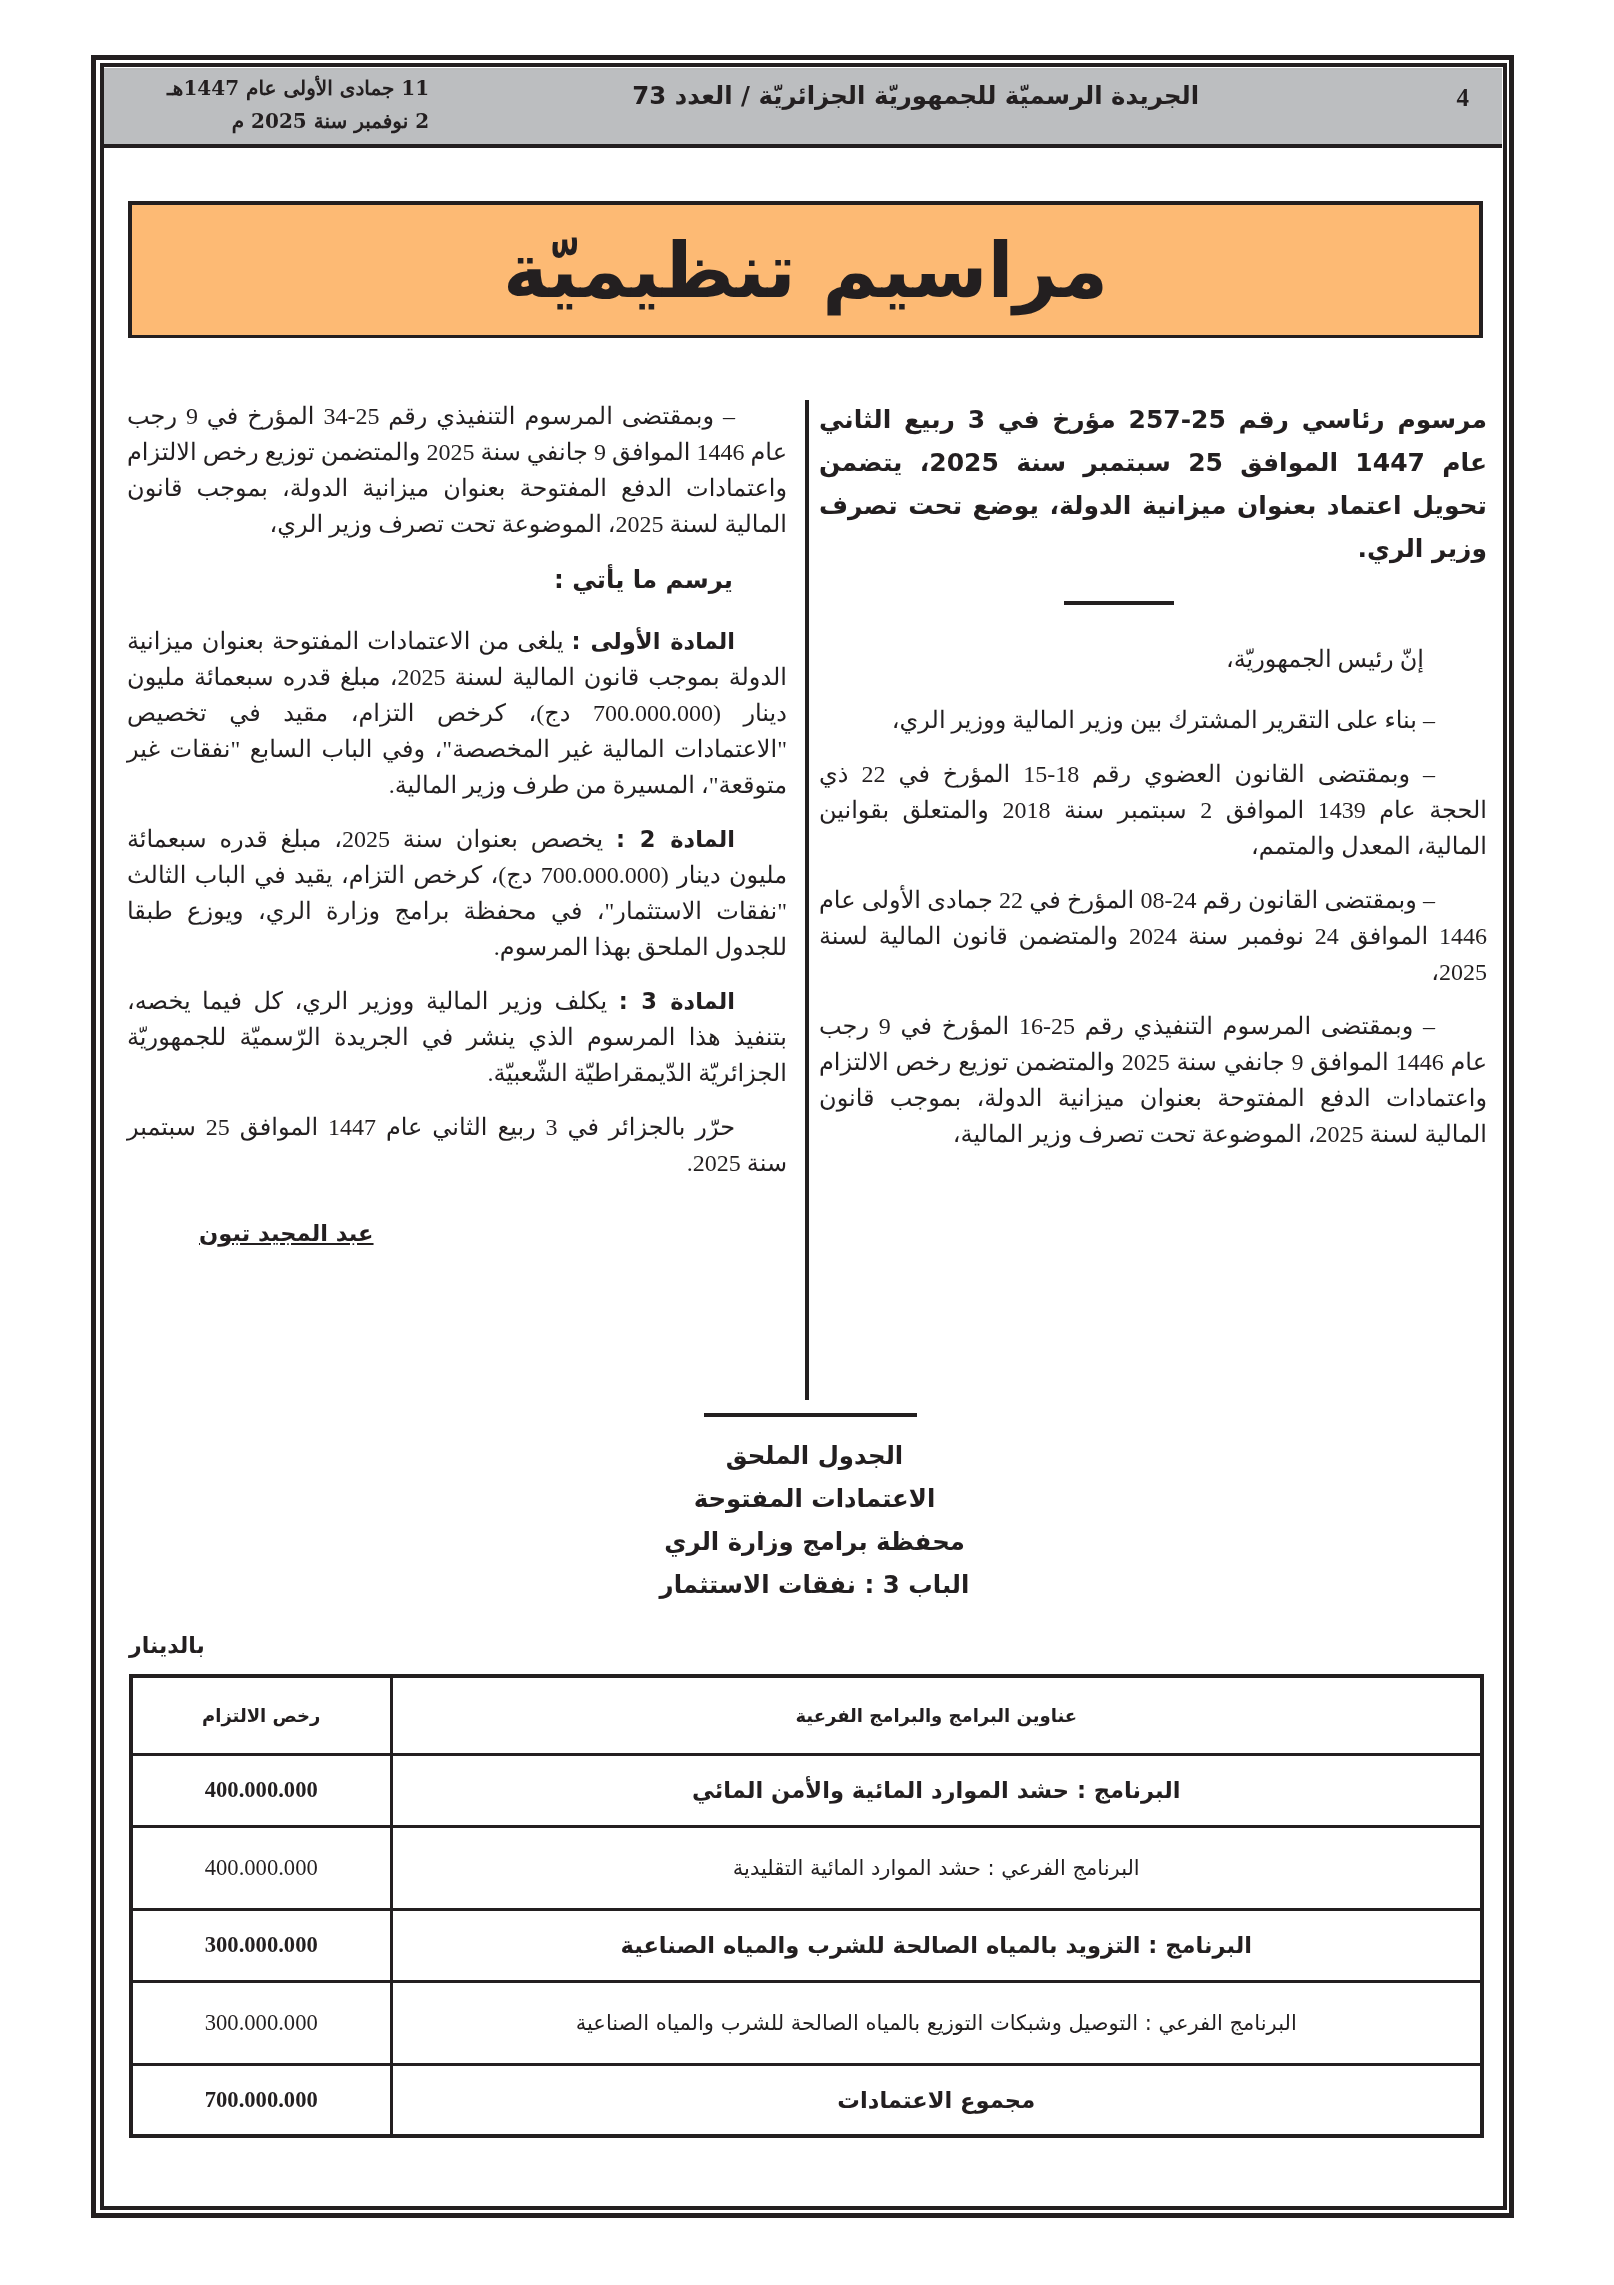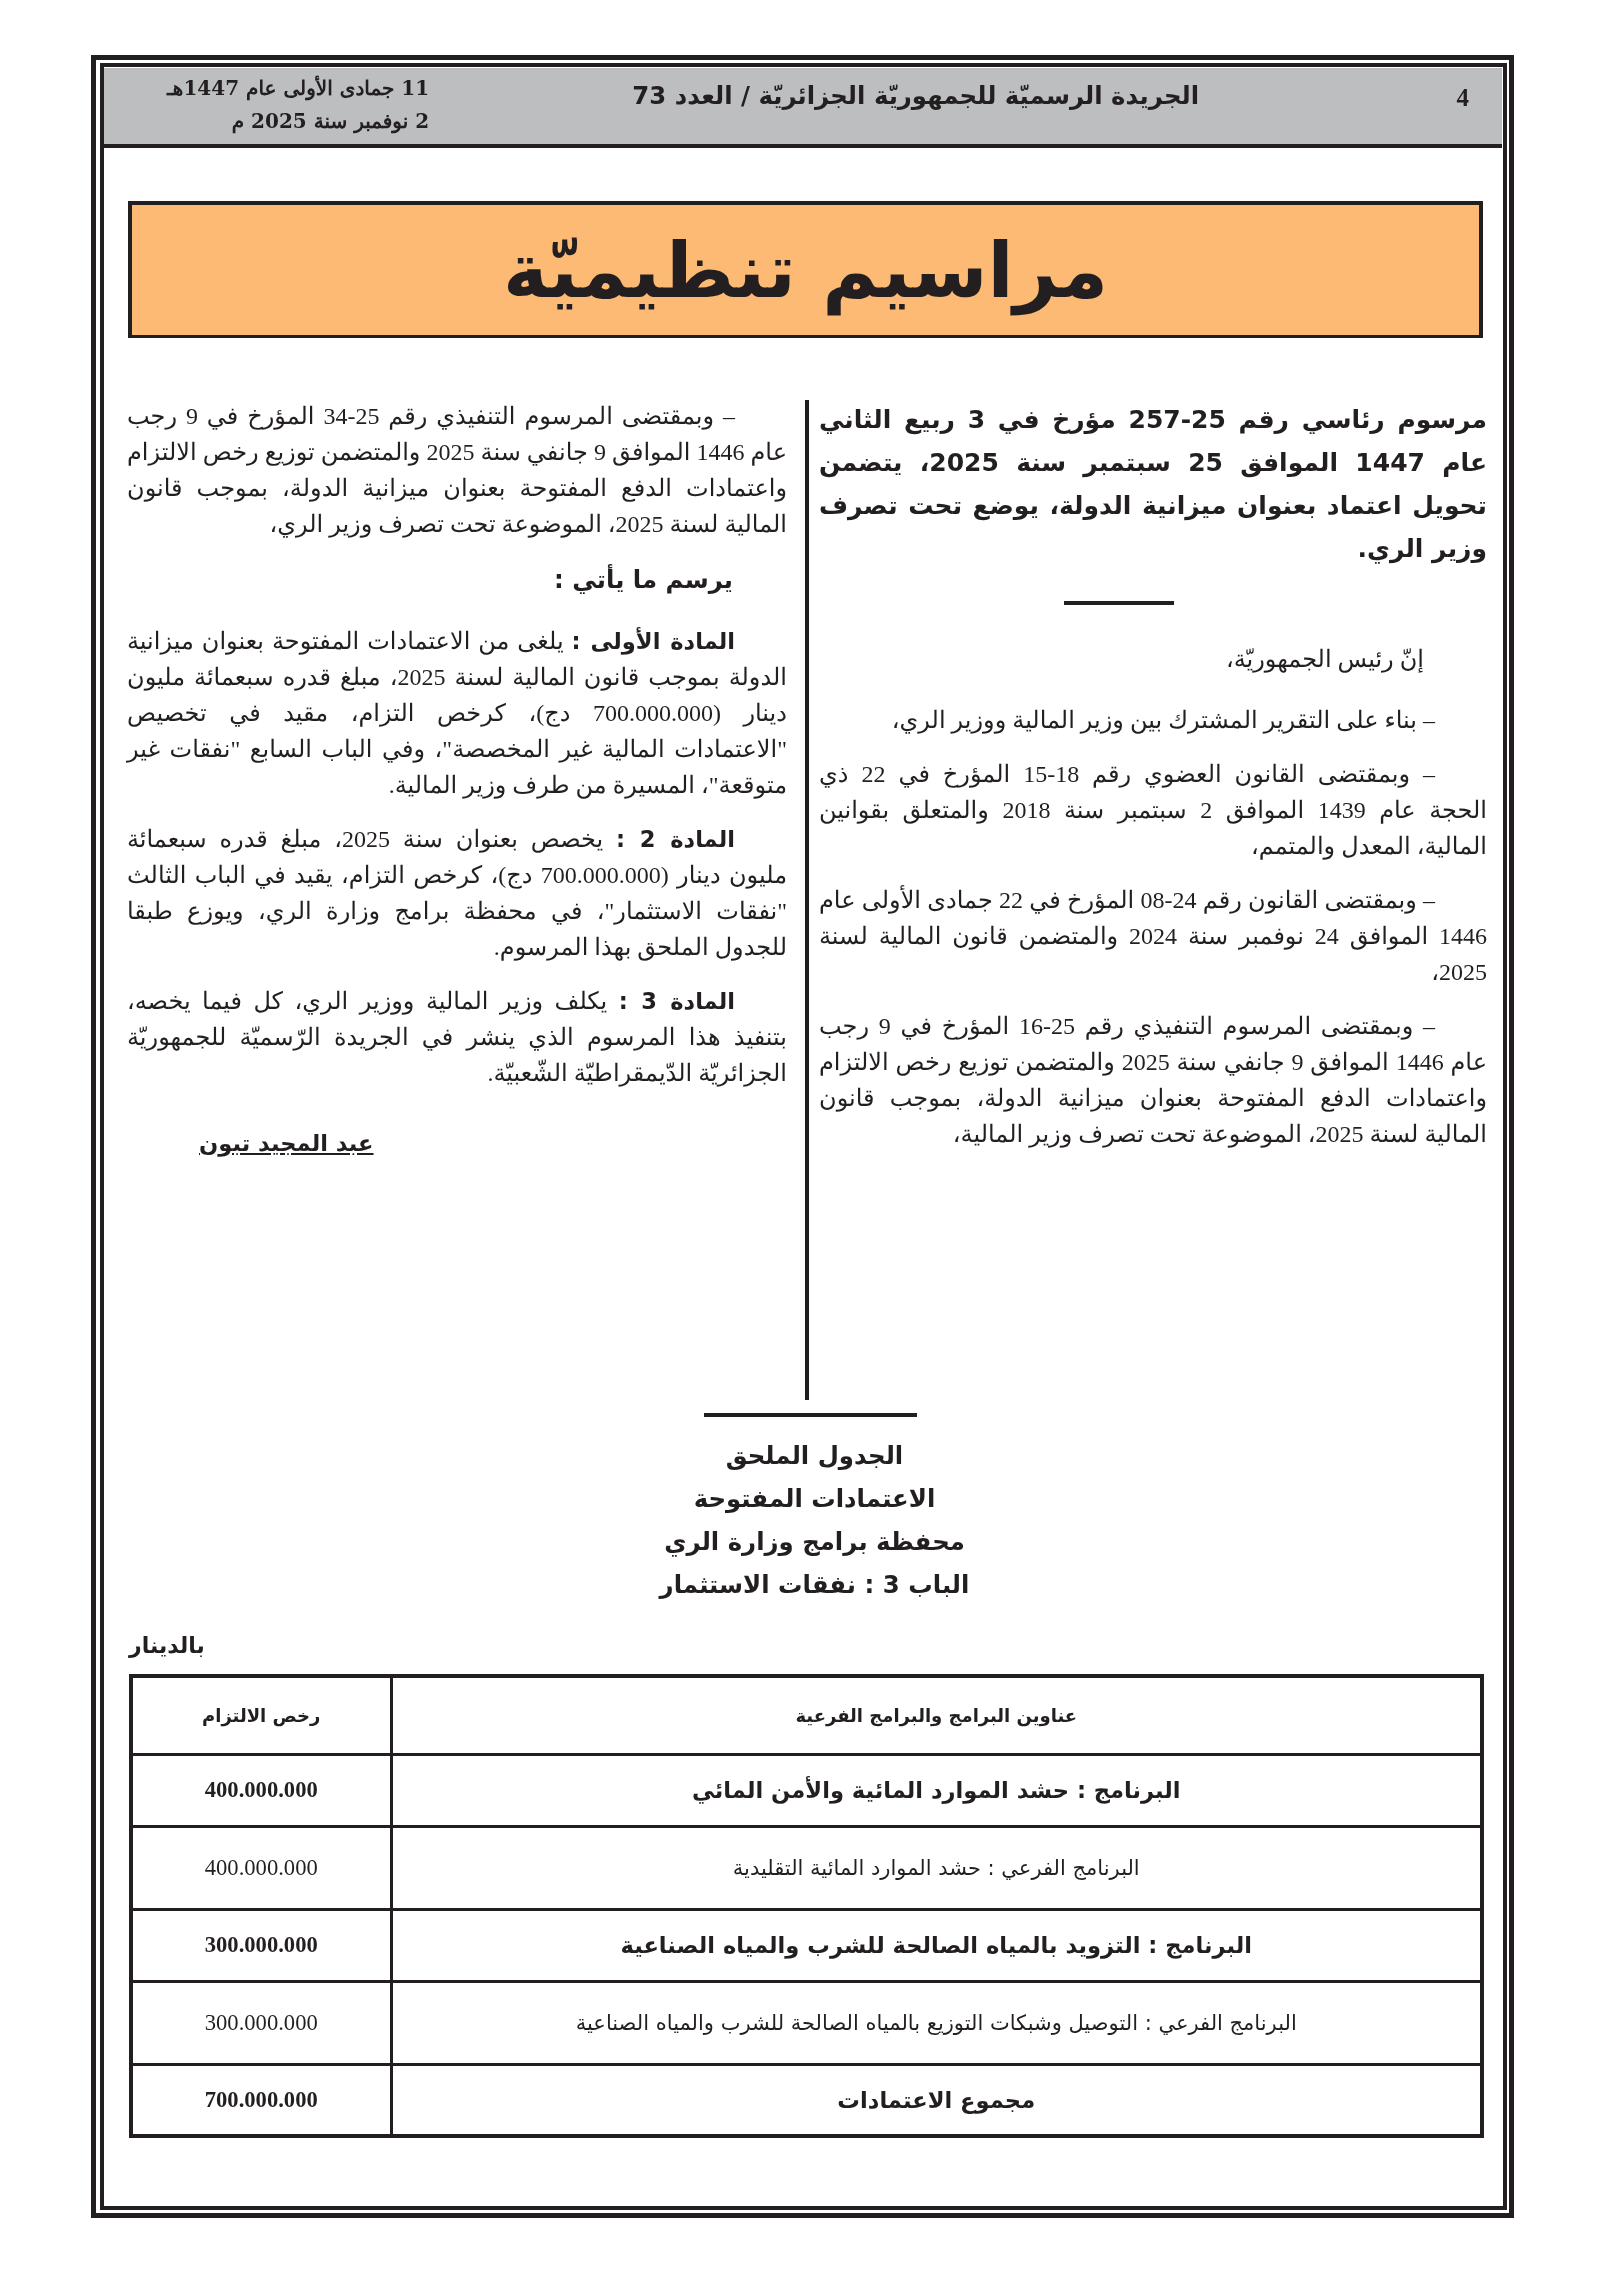--- a/index.html
+++ b/index.html
@@ -74,20 +74,21 @@
 </div>
 
 <div class="divider-v"></div>
 
 <div class="col col-left">
   <p class="para indent">– وبمقتضى المرسوم التنفيذي رقم 25-34 المؤرخ في 9 رجب عام 1446 الموافق 9 جانفي سنة 2025 والمتضمن توزيع رخص الالتزام واعتمادات الدفع المفتوحة بعنوان ميزانية الدولة، بموجب قانون المالية لسنة 2025، الموضوعة تحت تصرف وزير الري،</p>
   <p class="decrees-line">يرسم ما يأتي :</p>
   <p class="para indent"><span class="bold-inline">المادة الأولى :</span><span> يلغى من الاعتمادات المفتوحة بعنوان ميزانية الدولة بموجب قانون المالية لسنة 2025، مبلغ قدره سبعمائة مليون دينار (700.000.000 دج)، كرخص التزام، مقيد في تخصيص "الاعتمادات المالية غير المخصصة"، وفي الباب السابع "نفقات غير متوقعة"، المسيرة من طرف وزير المالية.</span></p>
   <p class="para indent"><span class="bold-inline">المادة 2 :</span><span> يخصص بعنوان سنة 2025، مبلغ قدره سبعمائة مليون دينار (700.000.000 دج)، كرخص التزام، يقيد في الباب الثالث "نفقات الاستثمار"، في محفظة برامج وزارة الري، ويوزع طبقا للجدول الملحق بهذا المرسوم.</span></p>
   <p class="para indent"><span class="bold-inline">المادة 3 :</span><span> يكلف وزير المالية ووزير الري، كل فيما يخصه، بتنفيذ هذا المرسوم الذي ينشر في الجريدة الرّسميّة للجمهوريّة الجزائريّة الدّيمقراطيّة الشّعبيّة.</span></p>
+  <p class="para indent">حرّر بالجزائر في 3 ربيع الثاني عام 1447 الموافق 25 سبتمبر سنة 2025.</p>
   <p class="signature">عبد المجيد تبون</p>
 </div>
 
 <div class="rule-annex"></div>
 <div class="annex-heads">
   <div>الجدول الملحق</div>
   <div>الاعتمادات المفتوحة</div>
   <div>محفظة برامج وزارة الري</div>
   <div>الباب 3 : نفقات الاستثمار</div>
 </div>

